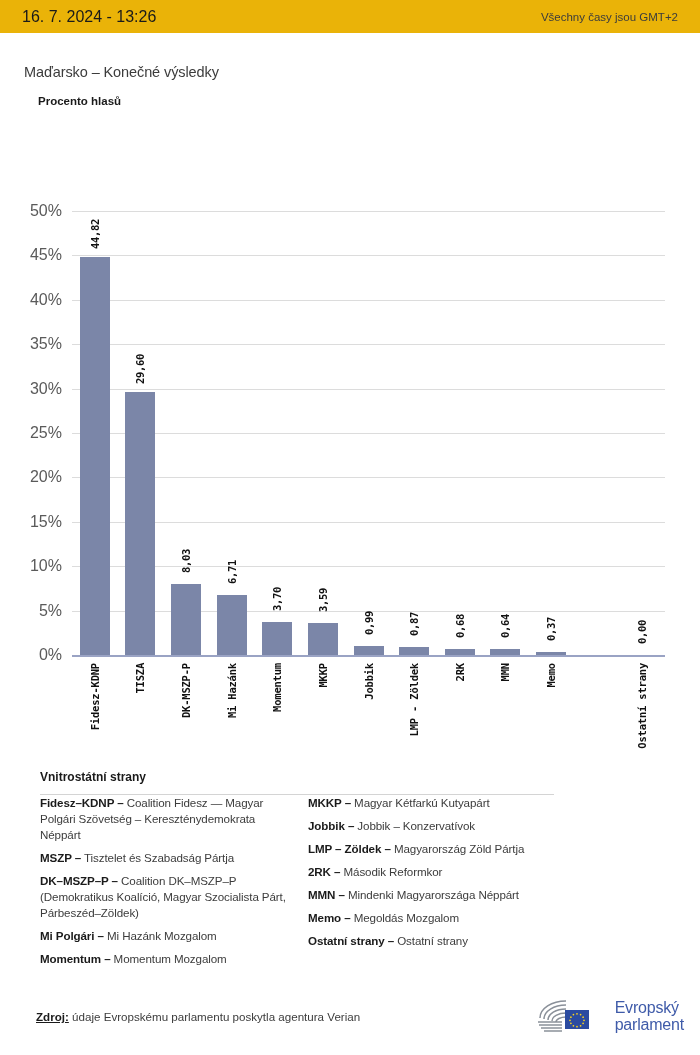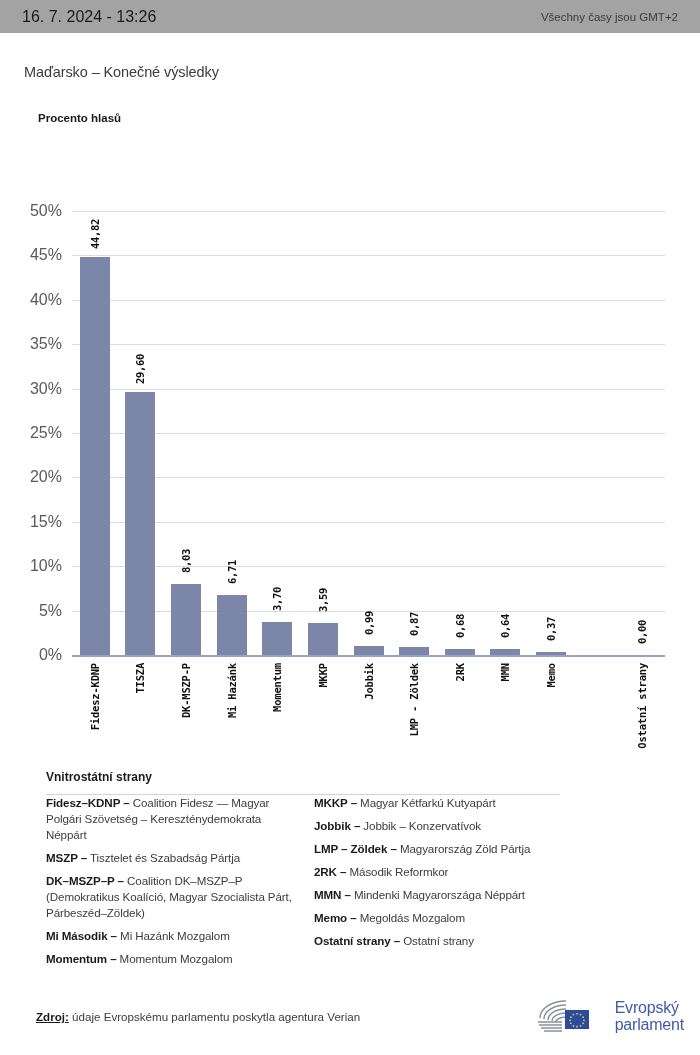--- a/index.html
+++ b/index.html
@@ -9,21 +9,21 @@
     height: 1055px;
     background: #ffffff;
     font-family: "Liberation Sans", sans-serif;
     color: #1a1a1a;
     overflow: hidden;
   }
 
   
   .topbar {
     height: 33px;
-    background: #a3a3a3;
+    background: #eab308;
     display: flex;
     align-items: center;
     justify-content: space-between;
     padding: 0 22px 0 22px;
   }
   .topbar-tz {
     font-size: 11.5px;
     color: #3c3c3c;
   }
 
@@ -38,21 +38,21 @@
   .subtitle {
     font-size: 14.5px;
     color: #3c3c3c;
     margin-top: 9px;
     letter-spacing: -0.1px;
   }
   .axis-title {
     font-size: 11.5px;
     font-weight: bold;
     color: #1a1a1a;
-    margin-top: 32px;
+    margin-top: 15px;
     margin-left: 14px;
   }
   
   .chart-layer {
     position: absolute;
     left: 0; top: 0;
     width: 700px;
     height: 1055px;
     pointer-events: none;
   }
@@ -102,21 +102,21 @@
     color: #111111;
     writing-mode: vertical-rl;
     transform: rotate(180deg);
     white-space: nowrap;
     letter-spacing: -0.2px;
   }
 
   
   .legend {
     position: absolute;
-    left: 10px; top: 770px;
+    left: 4px; top: 770px;
     width: 572px;
     padding: 0 22px 0 36px;
   }
   .legend-head {
     font-size: 12px;
     font-weight: bold;
     color: #1a1a1a;
   }
   .legend-rule {
     margin-top: 10px;
@@ -240,21 +240,21 @@
   </div>
 
 <div class="legend">
   <div class="legend-head">Vnitrostátní strany</div>
   <div class="legend-rule"></div>
   <div class="legend-cols">
     <div class="legend-col" id="legend-left">
         <div class="legend-item"><b>Fidesz–KDNP –</b><span> Coalition Fidesz — Magyar Polgári Szövetség – Kereszténydemokrata Néppárt</span></div>
         <div class="legend-item"><b>MSZP –</b><span> Tisztelet és Szabadság Pártja</span></div>
         <div class="legend-item"><b>DK–MSZP–P –</b><span> Coalition DK–MSZP–P (Demokratikus Koalíció, Magyar Szocialista Párt, Párbeszéd–Zöldek)</span></div>
-        <div class="legend-item"><b>Mi Második –</b><span> Mi Hazánk Mozgalom</span></div>
+        <div class="legend-item"><b>Mi Polgári –</b><span> Mi Hazánk Mozgalom</span></div>
         <div class="legend-item"><b>Momentum –</b><span> Momentum Mozgalom</span></div>
       </div>
     <div class="legend-col" id="legend-right">
         <div class="legend-item"><b>MKKP –</b><span> Magyar Kétfarkú Kutyapárt</span></div>
         <div class="legend-item"><b>Jobbik –</b><span> Jobbik – Konzervatívok</span></div>
         <div class="legend-item"><b>LMP – Zöldek –</b><span> Magyarország Zöld Pártja</span></div>
         <div class="legend-item"><b>2RK –</b><span> Második Reformkor</span></div>
         <div class="legend-item"><b>MMN –</b><span> Mindenki Magyarországa Néppárt</span></div>
         <div class="legend-item"><b>Memo –</b><span> Megoldás Mozgalom</span></div>
         <div class="legend-item"><b>Ostatní strany –</b><span> Ostatní strany</span></div>

